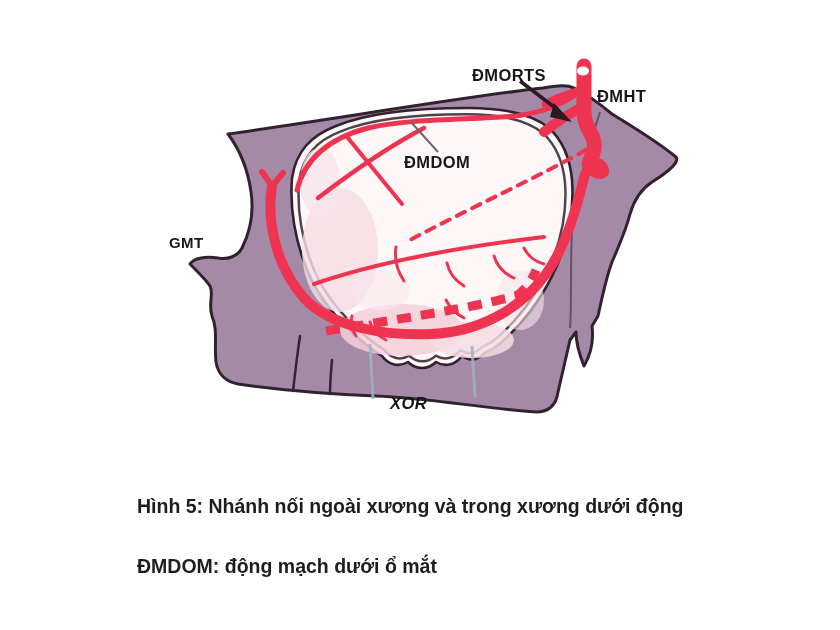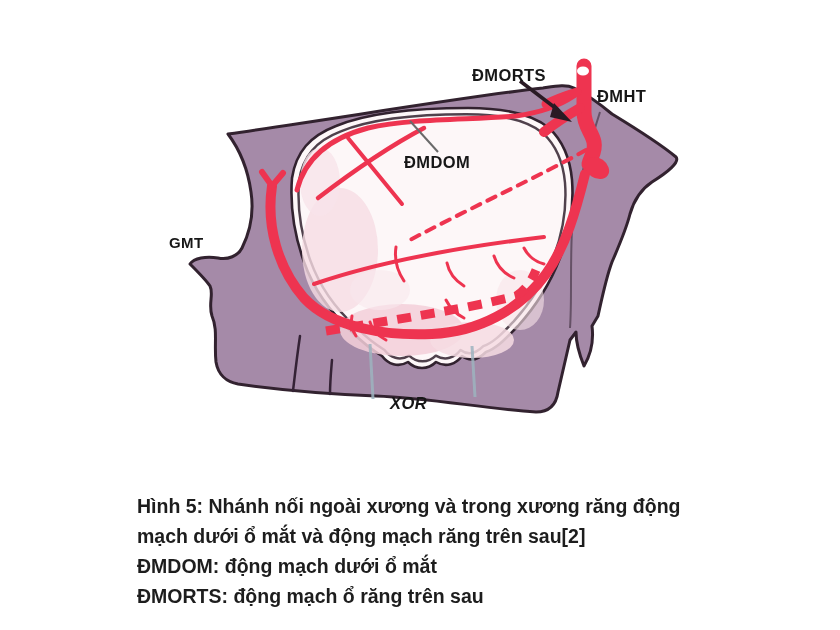--- a/index.html
+++ b/index.html
@@ -125,18 +125,16 @@
       <path d="M 472,346 L 475,397" stroke="#9cb3be" stroke-width="3" opacity="0.85"></path>
     </g>
   </svg>
 
   <div class="dlabel" style="left:472px;top:58px;margin-top:8px;">ĐMORTS</div>
   <div class="dlabel" style="left:597px;top:59px;margin-top:28px;">ĐMHT</div>
   <div class="dlabel" style="left:404px;top:153px;">ĐMDOM</div>
   <div class="dlabel" style="left:169px;top:234px;font-size:15px;">GMT</div>
   <div class="dlabel" style="left:390px;top:394px;font-style:italic;">XOR</div>
 
-  <div class="cap" style="top:495px;">Hình 5: Nhánh nối ngoài xương và trong xương răng động</div>
-  <div class="cap" style="top:525px;">mạch dưới ổ mắt và động mạch răng trên sau[2]</div>
+  <div class="cap" style="top:495px;">Hình 5: Nhánh nối ngoài xương và trong xương dưới động</div>
   <div class="cap" style="top:555px;">ĐMDOM: động mạch dưới ổ mắt</div>
-  <div class="cap" style="top:585px;">ĐMORTS: động mạch ổ răng trên sau</div>
 
 </div>
 
 </body></html>

